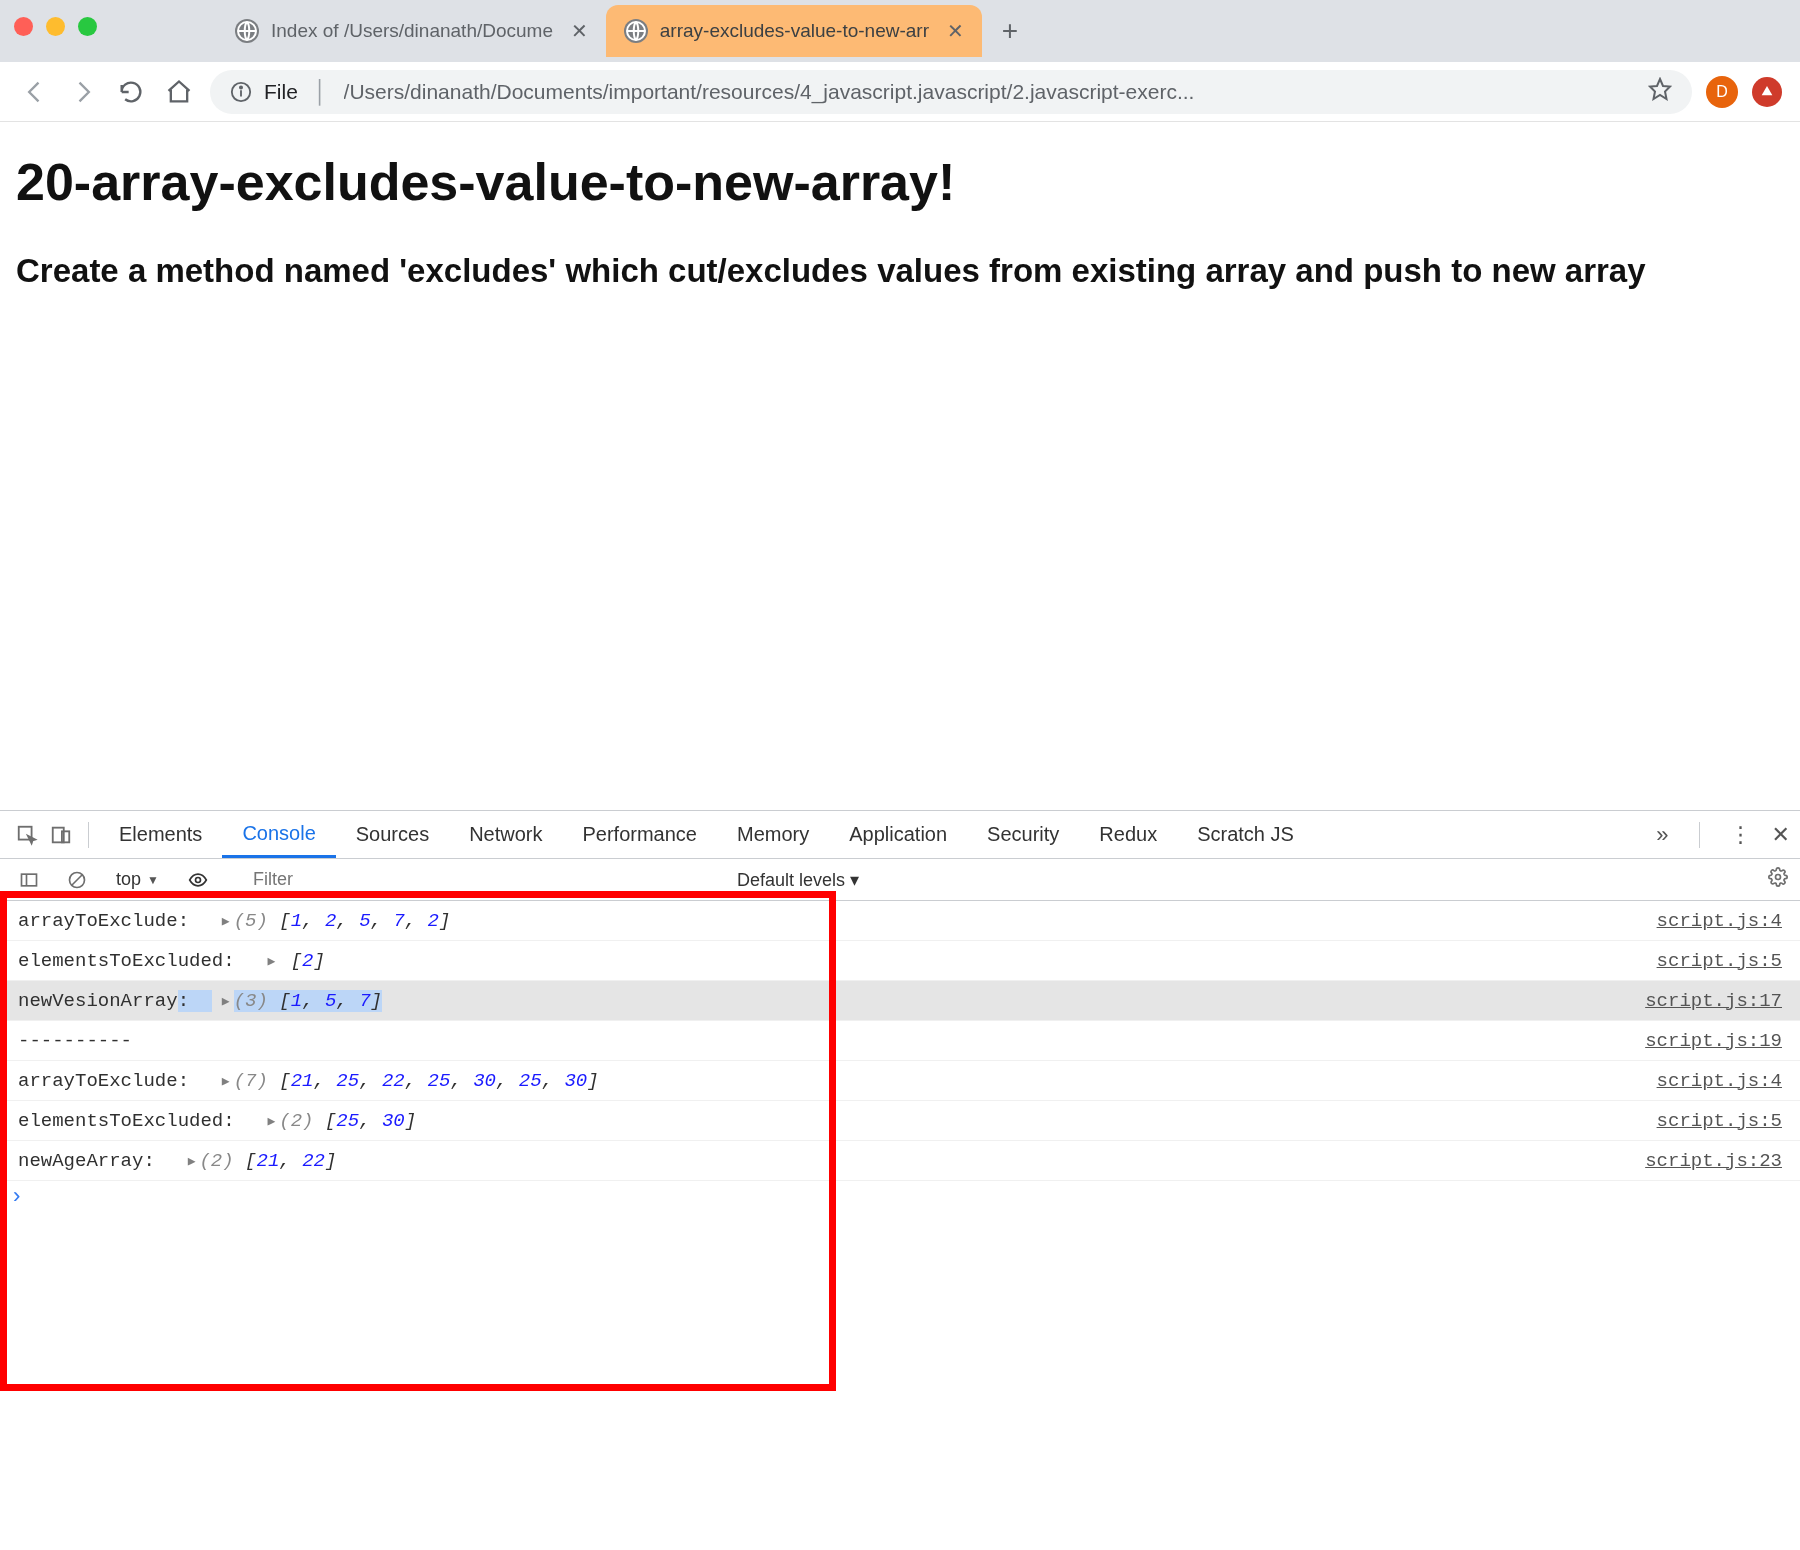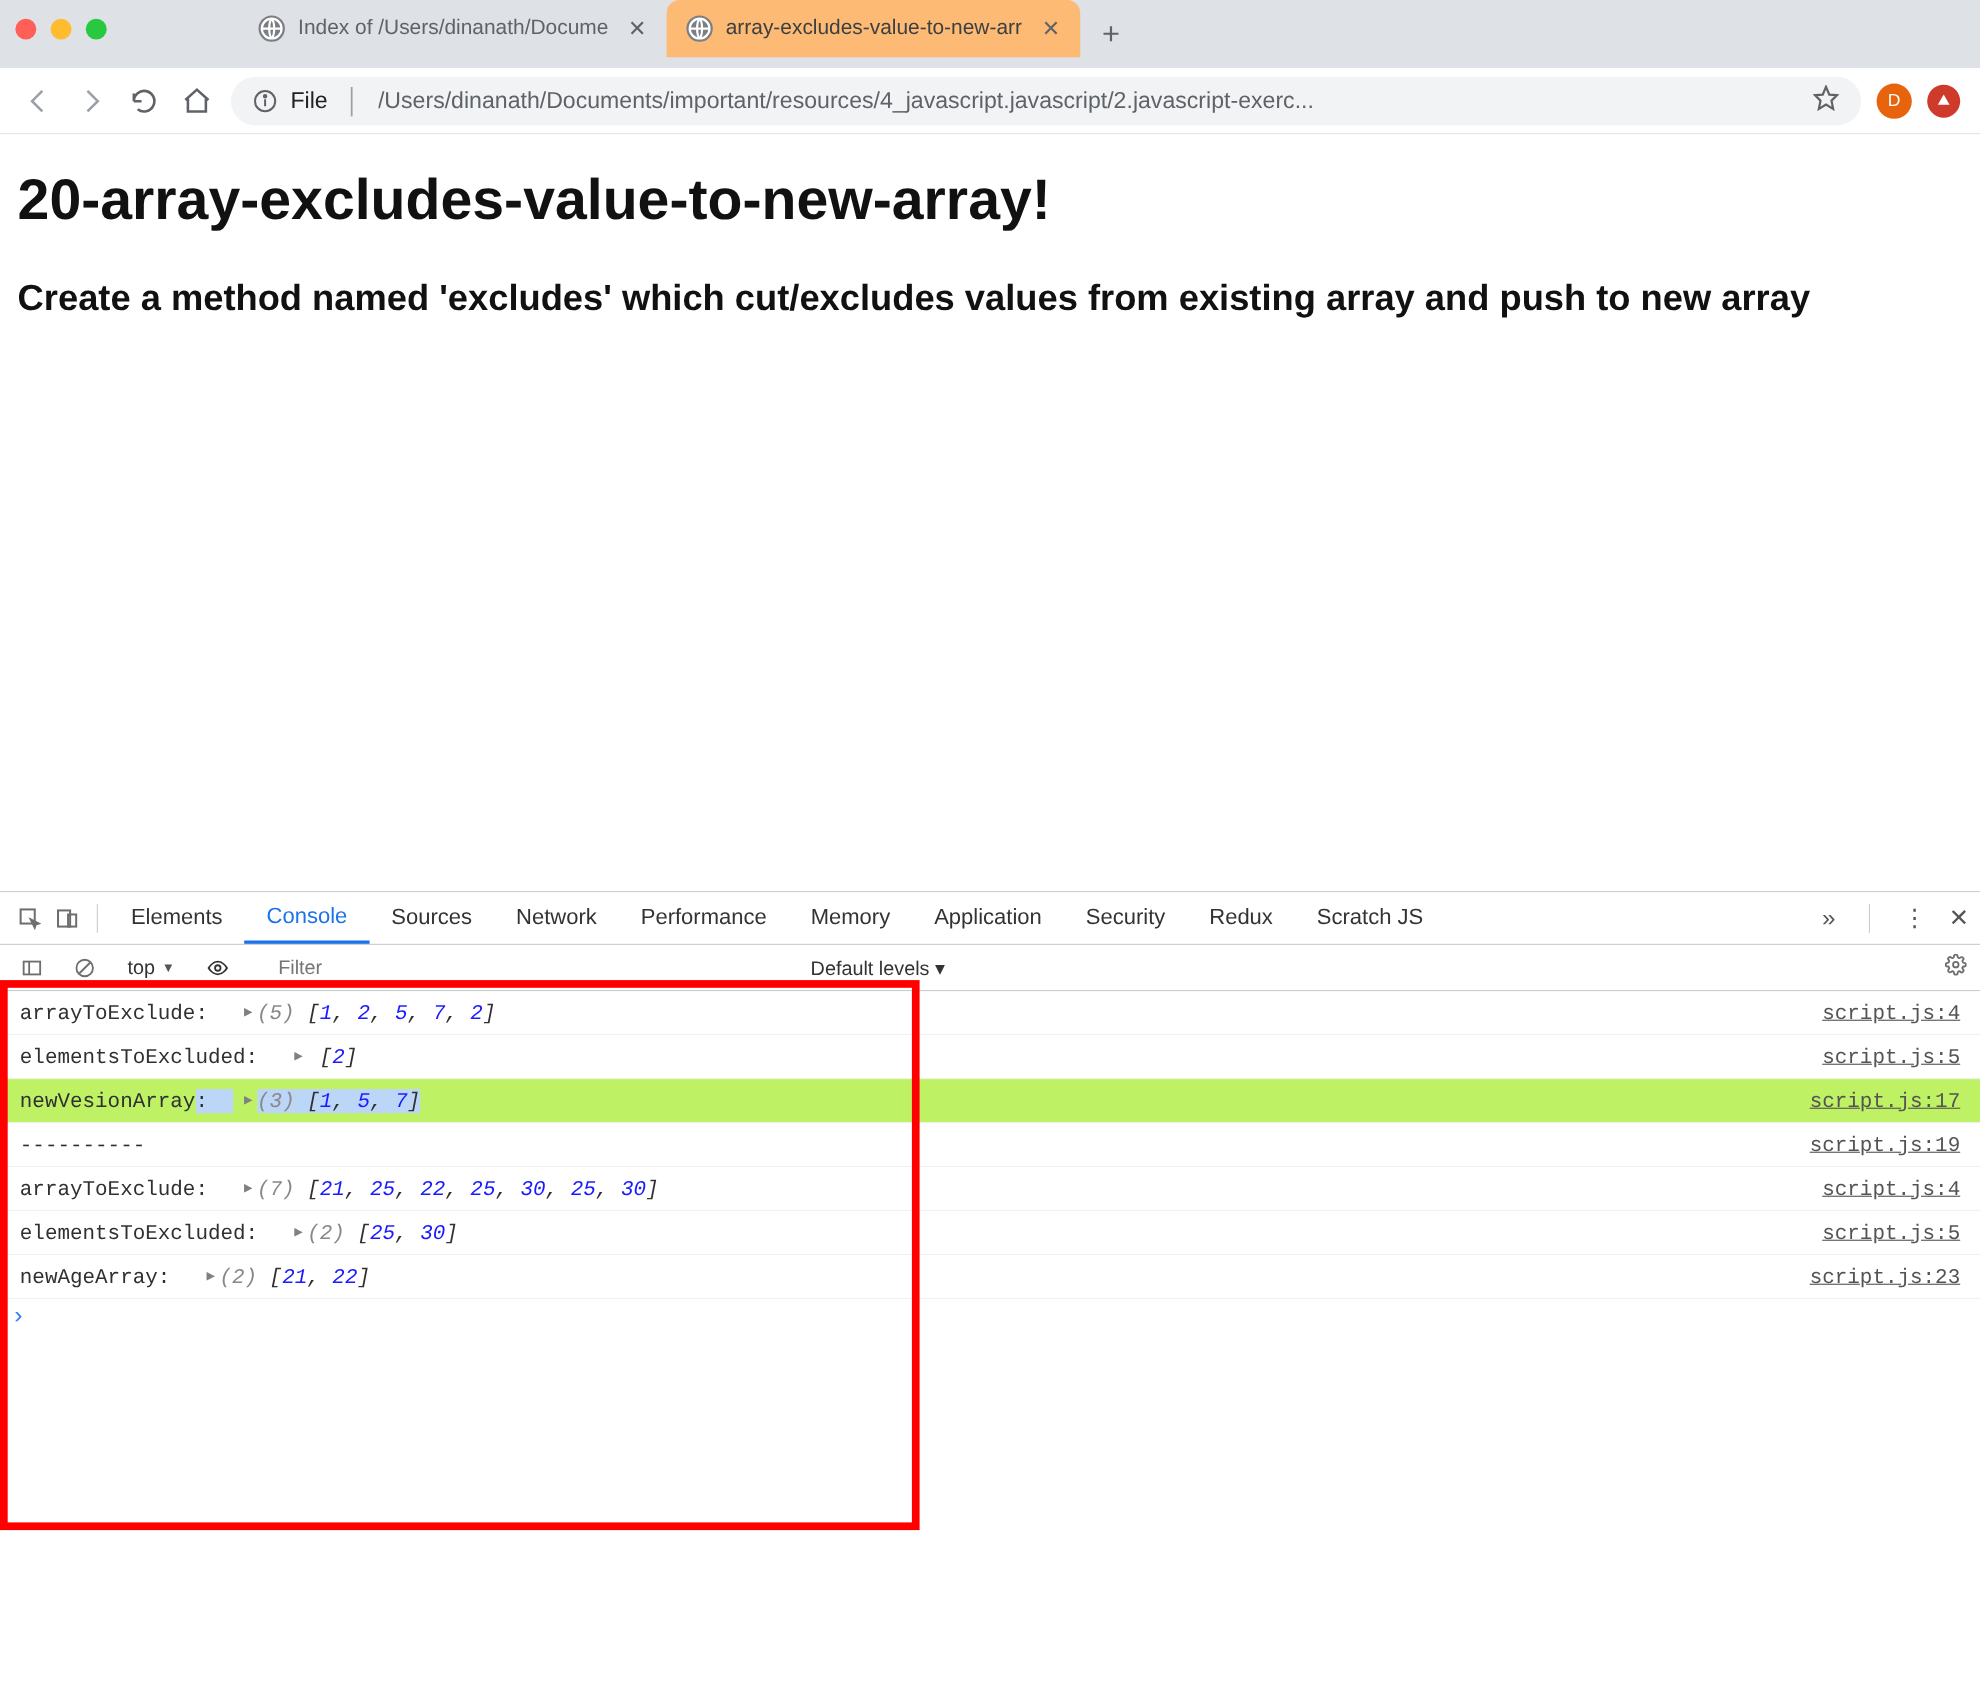--- a/index.html
+++ b/index.html
@@ -9,21 +9,21 @@
   width: 1800px;
   height: 1550px;
   overflow: hidden;
 }
 
 
 .chrome-top {
   background: #dee1e6;
   height: 62px;
   display: flex;
-  align-items: flex-start;
+  align-items: center;
   padding-left: 14px;
 }
 .traffic-lights {
   display: flex;
   gap: 13px;
   align-self: center;
   margin-right: 120px;
   margin-top: -10px;
 }
 .tl { width: 19px; height: 19px; border-radius: 50%; }
@@ -202,21 +202,21 @@
 }
 .log-row{
   display:flex;
   align-items:center;
   padding:6px 18px;
   border-bottom:1px solid #f0f0f0;
   color:#303030;
   min-height:40px;
   white-space:pre;
 }
-.log-row.highlight{background:#bef264;}
+.log-row.highlight{background:#e5e5e5;}
 .log-label{color:#303030;}
 .log-tri{color:#808080;font-size:13px;margin:0 4px 0 10px;}
 .log-count{color:#888;font-style:italic;}
 .log-arr{color:#303030;font-style:italic;text-align:right;}
 .num{color:#1a1aff;}
 .log-src{
   margin-left:auto;
   color:#545454;
   text-decoration:underline;
   cursor:pointer;

